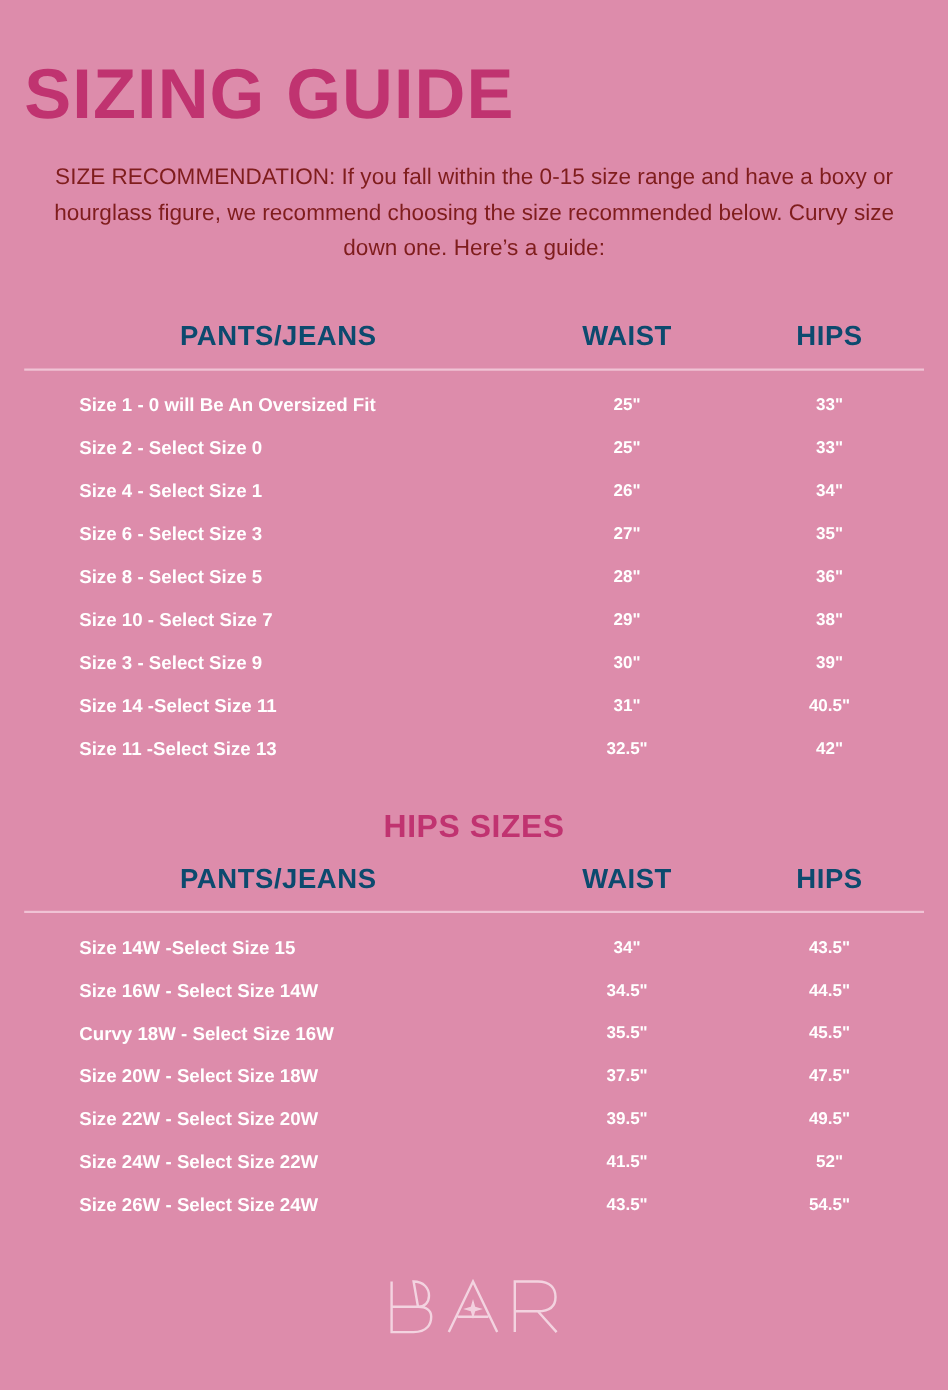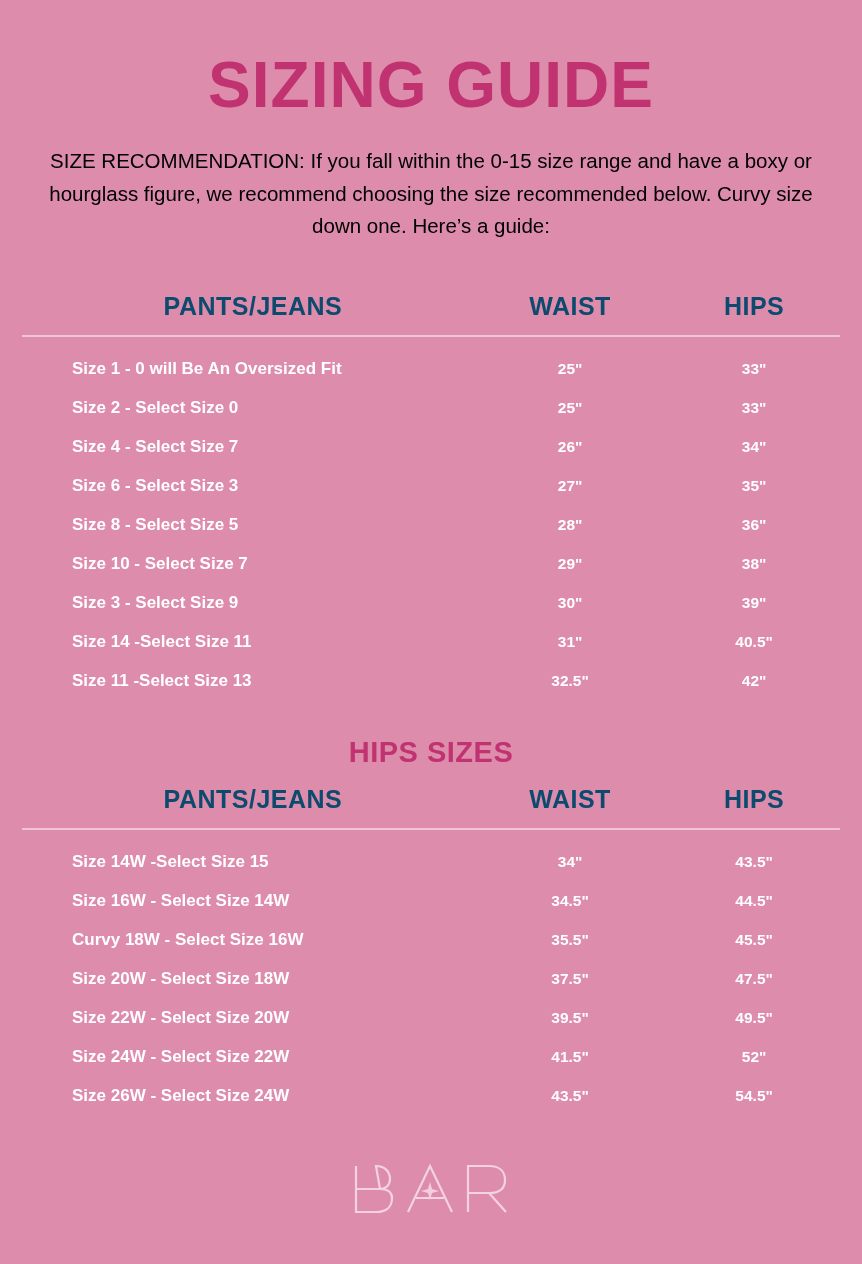--- a/index.html
+++ b/index.html
@@ -14,32 +14,32 @@
     overflow: hidden;
   }
   .page {
     position: relative;
     width: 862px;
     height: 1264px;
     box-sizing: border-box;
     padding: 0 22px;
   }
   .title {
-    text-align: center;
+    text-align: left;
     color: #c03370;
     font-size: 64px;
     font-weight: bold;
     letter-spacing: 1px;
     margin: 0;
     padding-top: 52px;
     line-height: 1.05;
   }
   .intro {
     text-align: center;
-    color: #000000;
+    color: #7f1d1d;
     font-size: 20.5px;
     line-height: 1.58;
     margin: 26px auto 0 auto;
     max-width: 800px;
     font-weight: 400;
   }
   .section {
     margin-top: 44px;
   }
   .plus-heading {
@@ -142,21 +142,21 @@
           <td class="label">Size 1 - 0 will Be An Oversized Fit</td>
           <td class="waist">25"</td>
           <td class="hips">33"</td>
         </tr>
         <tr>
           <td class="label">Size 2 - Select Size 0</td>
           <td class="waist">25"</td>
           <td class="hips">33"</td>
         </tr>
         <tr>
-          <td class="label">Size 4 - Select Size 7</td>
+          <td class="label">Size 4 - Select Size 1</td>
           <td class="waist">26"</td>
           <td class="hips">34"</td>
         </tr>
         <tr>
           <td class="label">Size 6 - Select Size 3</td>
           <td class="waist">27"</td>
           <td class="hips">35"</td>
         </tr>
         <tr>
           <td class="label">Size 8 - Select Size 5</td>

